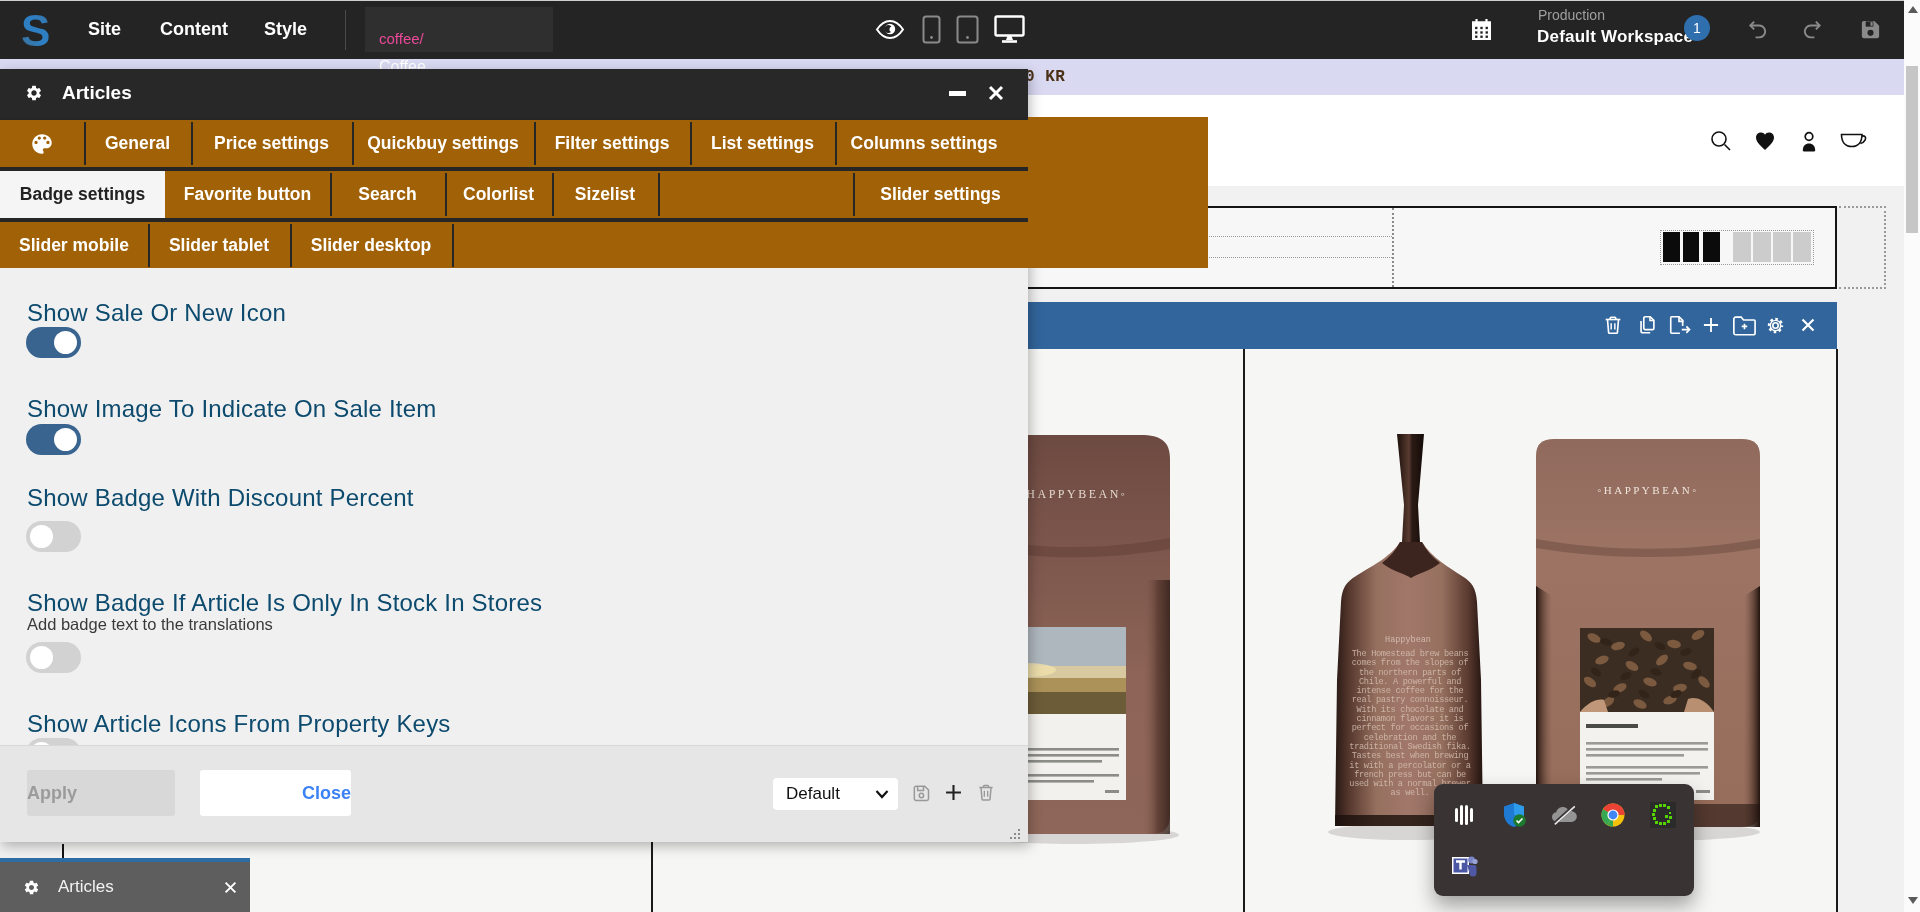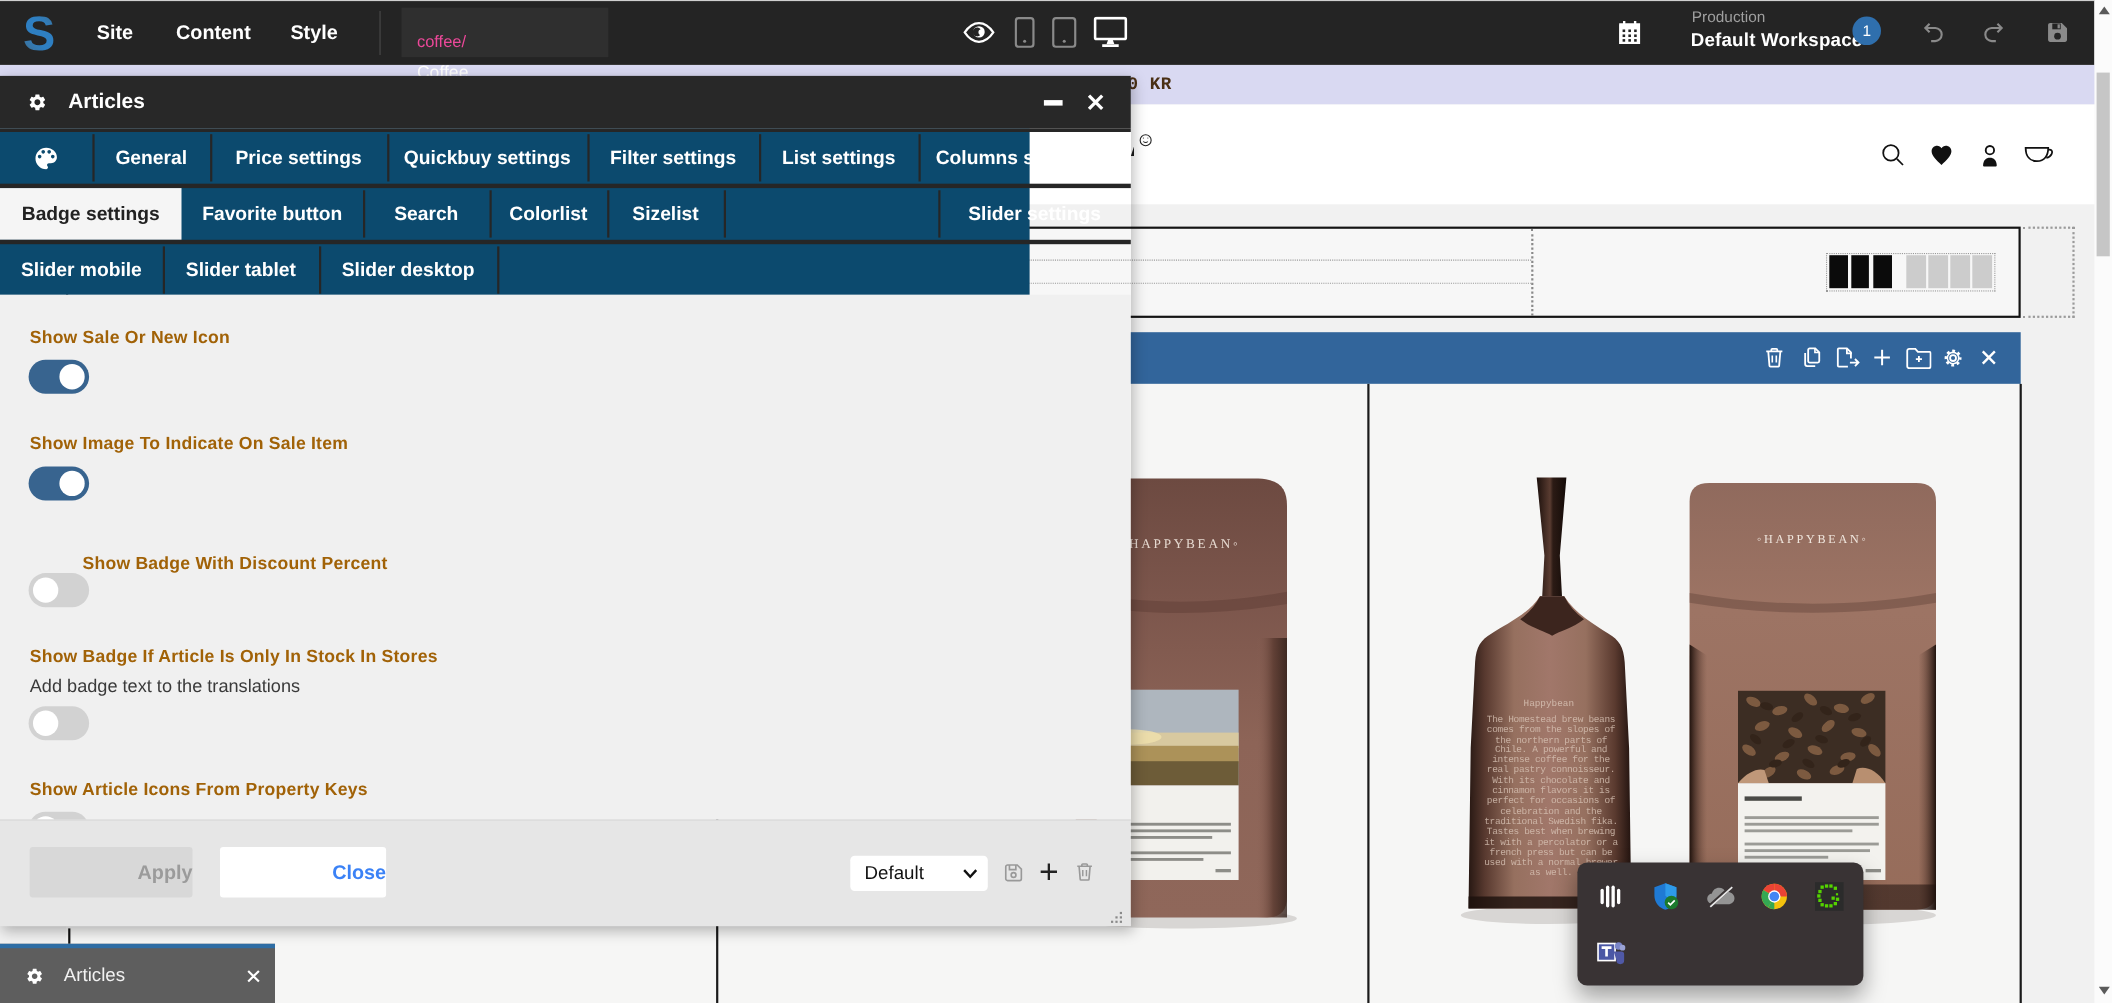--- a/index.html
+++ b/index.html
@@ -1,20 +1,20 @@
 <!DOCTYPE html>
 <html><head>
 <meta charset="utf-8">
 <style>
   * { margin:0; padding:0; box-sizing:border-box; }
   html,body { width:1920px; height:912px; overflow:hidden; font-family:"Liberation Sans", sans-serif; }
   body { position:relative; background:#f0f0f0; }
   .abs { position:absolute; }
   .tab { position:absolute; color:#fff; font-weight:bold; font-size:17.5px; text-align:center; line-height:47px; height:47px; }
-  .lbl { position:absolute; left:27px; color:#a16207; font-weight:bold; font-size:16px; letter-spacing:0.2px; }
+  .lbl { position:absolute; left:27px; color:#0c4a6e; font-weight:normal; font-size:24px; letter-spacing:0.2px; }
   .tgl { position:absolute; left:26px; width:55px; height:31px; border-radius:16px; }
   .tgl .knob { position:absolute; top:4px; width:23px; height:23px; border-radius:50%; background:#fff; }
   .on { background:#38648f; }
   .on .knob { right:4px; }
   .off { background:#d2d2d2; }
   .off .knob { left:4px; }
 </style>
 </head>
 <body>
 
@@ -326,21 +326,21 @@
   <div class="abs" id="m-header" style="left:0;top:0;width:1028px;height:48px;background:#282828;">
     <svg class="abs" style="left:25px;top:15px;" width="18" height="18" viewBox="0 0 24 24">
         <path d="M19.14 12.94c.04-.3.06-.61.06-.94 0-.32-.02-.64-.07-.94l2.03-1.58c.18-.14.23-.41.12-.61l-1.92-3.32c-.12-.22-.37-.29-.59-.22l-2.39.96c-.5-.38-1.03-.7-1.62-.94l-.36-2.54c-.04-.24-.24-.41-.48-.41h-3.84c-.24 0-.43.17-.47.41l-.36 2.54c-.59.24-1.13.57-1.62.94l-2.39-.96c-.22-.08-.47 0-.59.22L2.74 8.87c-.12.21-.08.47.12.61l2.03 1.58c-.05.3-.09.63-.09.94s.02.64.07.94l-2.03 1.58c-.18.14-.23.41-.12.61l1.92 3.32c.12.22.37.29.59.22l2.39-.96c.5.38 1.03.7 1.62.94l.36 2.54c.05.24.24.41.48.41h3.84c.24 0 .44-.17.47-.41l.36-2.54c.59-.24 1.13-.56 1.62-.94l2.39.96c.22.08.47 0 .59-.22l1.92-3.32c.12-.22.07-.47-.12-.61l-2.01-1.58zM12 15.6c-1.98 0-3.6-1.62-3.6-3.6s1.62-3.6 3.6-3.6 3.6 1.62 3.6 3.6-1.62 3.6-3.6 3.6z" fill="#fff"></path>
       </svg>
     <div class="abs" style="left:62px;top:13px;font-size:19px;font-weight:bold;color:#fff;">Articles</div>
     <div class="abs" style="left:949px;top:22px;width:17px;height:4.5px;background:#fff;"></div>
     <svg class="abs" style="left:988px;top:16px;" width="16" height="16" viewBox="0 0 16 16">
         <path d="M2 2l12 12M14 2L2 14" stroke="#fff" stroke-width="3" fill="none"></path>
       </svg>
   </div>
-  <div class="abs" id="m-tabs" style="left:0;top:48px;width:936px;height:151px;background:#0c4a6e;">
+  <div class="abs" id="m-tabs" style="left:0;top:48px;width:1208px;height:151px;background:#a16207;">
 
     <div class="abs" style="left:0;top:0;width:1028px;height:3px;background:#262626;"></div>
 
     <div id="trow1" class="abs" style="left:0;top:3px;width:1028px;height:47px;">
       <svg class="abs" style="left:29px;top:11px;" width="26" height="26" viewBox="0 0 24 24">
           <path d="M12 3c-4.97 0-9 4.03-9 9s4.03 9 9 9c.83 0 1.5-.67 1.5-1.5 0-.39-.15-.74-.39-1.01-.23-.26-.38-.61-.38-.99 0-.83.67-1.5 1.5-1.5H16c2.76 0 5-2.24 5-5 0-4.42-4.03-8-9-8zm-5.5 9c-.83 0-1.5-.67-1.5-1.5S5.67 9 6.5 9 8 9.67 8 10.5 7.33 12 6.5 12zm3-4C8.67 8 8 7.33 8 6.5S8.67 5 9.5 5s1.5.67 1.5 1.5S10.33 8 9.5 8zm5 0c-.83 0-1.5-.67-1.5-1.5S13.67 5 14.5 5s1.5.67 1.5 1.5S15.33 8 14.5 8zm3 4c-.83 0-1.5-.67-1.5-1.5S16.67 9 17.5 9s1.5.67 1.5 1.5-.67 1.5-1.5 1.5z" fill="#fff"></path>
         </svg>
       <div class="tab" style="left:84px;width:107px;">General</div>
       <div class="tab" style="left:191px;width:161px;">Price settings</div>
       <div class="tab" style="left:352px;width:182px;">Quickbuy settings</div>
@@ -382,36 +382,36 @@
   </div>
   <div class="abs" id="m-body" style="left:0;top:199px;width:1028px;height:477px;background:#f0f0f0;">
     <div class="lbl" style="top:31px;">Show Sale Or New Icon</div>
     <div class="tgl on" style="top:59px;">
         <div class="knob"></div>
       </div>
     <div class="lbl" style="top:127px;">Show Image To Indicate On Sale Item</div>
     <div class="tgl on" style="top:156px;">
         <div class="knob"></div>
       </div>
-    <div class="lbl" style="top:236px;margin-left:48px;">Show Badge With Discount Percent</div>
+    <div class="lbl" style="top:216px;">Show Badge With Discount Percent</div>
     <div class="tgl off" style="top:253px;">
         <div class="knob"></div>
       </div>
     <div class="lbl" style="top:321px;">Show Badge If Article Is Only In Stock In Stores</div>
     <div class="abs" style="left:27px;top:347px;font-size:16.5px;color:#3a3a3a;">Add badge text to the translations</div>
     <div class="tgl off" style="top:374px;">
         <div class="knob"></div>
       </div>
     <div class="lbl" style="top:442px;">Show Article Icons From Property Keys</div>
     <div class="tgl off" style="top:470px;">
         <div class="knob"></div>
       </div>
   </div>
   <div class="abs" id="m-footer" style="left:0;top:676px;width:1028px;height:97px;background:#e6e6e6;border-top:1px solid #d8d8d8;">
-    <div class="abs" style="left:27px;top:24px;width:148px;height:46px;background:#d8d8d8;border-radius:3px;color:#9b9b9b;font-weight:bold;font-size:18px;text-align:right;line-height:46px;">Apply</div>
+    <div class="abs" style="left:27px;top:24px;width:148px;height:46px;background:#d8d8d8;border-radius:3px;color:#9b9b9b;font-weight:bold;font-size:18px;text-align:left;line-height:46px;">Apply</div>
     <div class="abs" style="left:200px;top:24px;width:151px;height:46px;background:#ffffff;border-radius:3px;color:#3b82f6;font-weight:bold;font-size:18px;text-align:right;line-height:46px;">Close</div>
     <div class="abs" style="left:773px;top:32px;width:125px;height:32px;background:#fff;border-radius:4px;">
       <div class="abs" style="left:13px;top:6px;font-size:17px;color:#111;">Default</div>
       <svg class="abs" style="left:102px;top:11px;" width="14" height="10" viewBox="0 0 14 10">
           <path d="M1.5 2 L7 8 L12.5 2" fill="none" stroke="#111" stroke-width="2.2"></path>
         </svg>
     </div>
     <svg class="abs" style="left:911px;top:37px;" width="20" height="20" viewBox="0 0 24 24">
         <path d="M4 6c0-1.1.9-2 2-2h10.5L21 8.5V19c0 1.1-.9 2-2 2H6c-1.1 0-2-.9-2-2V6z" fill="none" stroke="#999" stroke-width="1.8"></path>
         <path d="M8 4v5h7V4" fill="none" stroke="#999" stroke-width="1.8"></path>

